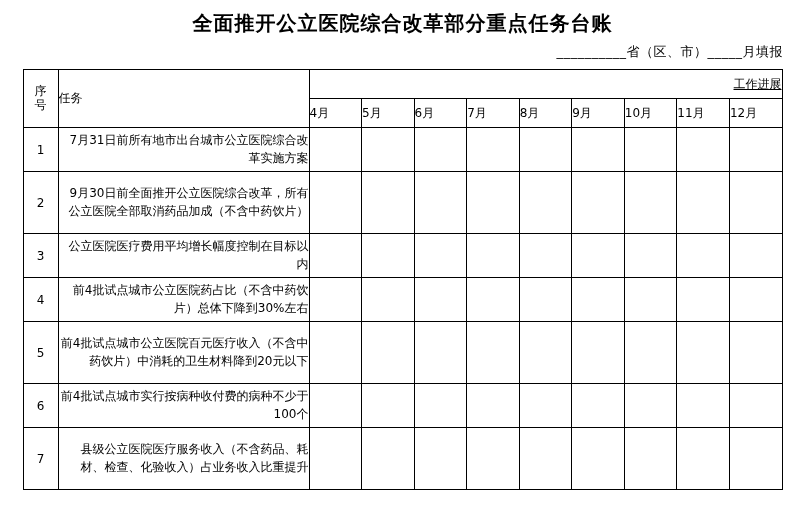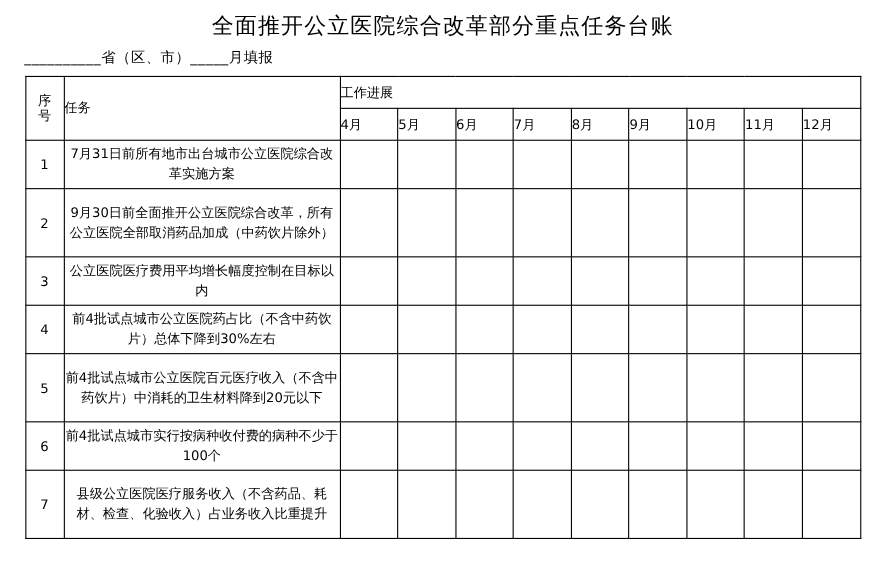--- a/index.html
+++ b/index.html
@@ -17,28 +17,28 @@
   .page {
     position: relative;
     width: 805px;
     height: 528px;
     box-sizing: border-box;
     padding: 0 22px;
   }
   .doc-title {
     text-align: center;
     font-size: 20px;
-    font-weight: normal;
+    font-weight: bold;
     letter-spacing: 1px;
     margin-top: 10px;
     margin-bottom: 2px;
     font-family: "DejaVu Serif", "Liberation Serif", serif;
   }
   .subtitle {
-    text-align: left;
+    text-align: right;
     font-size: 13px;
     margin-top: 6px;
     margin-bottom: 8px;
     letter-spacing: 0.5px;
     font-family: "DejaVu Sans", "Liberation Sans", sans-serif;
   }
   table.grid {
     border-collapse: collapse;
     width: 760px;
     margin: 0 auto;
@@ -57,35 +57,36 @@
     line-height: 1.25;
     font-size: 12px;
   }
   th.h-task {
     width: 250px;
     text-align: left;
     font-weight: bold;
     font-size: 13px;
   }
   th.h-progress {
-    text-align: left;
+    text-align: right;
     font-size: 13px;
     height: 28px;
+    text-decoration: underline;
   }
   th.h-month {
     text-align: left;
     font-size: 12px;
     height: 28px;
   }
   td.c-seq {
     text-align: center;
     font-size: 11px;
   }
   td.c-task {
-    text-align: center;
+    text-align: right;
     font-size: 12px;
     line-height: 1.45;
     padding: 4px 5px 4px 6px;
   }
   td.c-cell {
     text-align: center;
   }
   .seq-stack {
     display: block;
     line-height: 1.1;
@@ -130,21 +131,21 @@
           <td class="c-cell"></td>
           <td class="c-cell"></td>
           <td class="c-cell"></td>
           <td class="c-cell"></td>
           <td class="c-cell"></td>
           <td class="c-cell"></td>
           <td class="c-cell"></td>
         </tr>
         <tr style="height: 62px;">
           <td class="c-seq">2</td>
-          <td class="c-task">9月30日前全面推开公立医院综合改革，所有公立医院全部取消药品加成（中药饮片除外）</td>
+          <td class="c-task">9月30日前全面推开公立医院综合改革，所有公立医院全部取消药品加成（不含中药饮片）</td>
           <td class="c-cell"></td>
           <td class="c-cell"></td>
           <td class="c-cell"></td>
           <td class="c-cell"></td>
           <td class="c-cell"></td>
           <td class="c-cell"></td>
           <td class="c-cell"></td>
           <td class="c-cell"></td>
           <td class="c-cell"></td>
         </tr>

